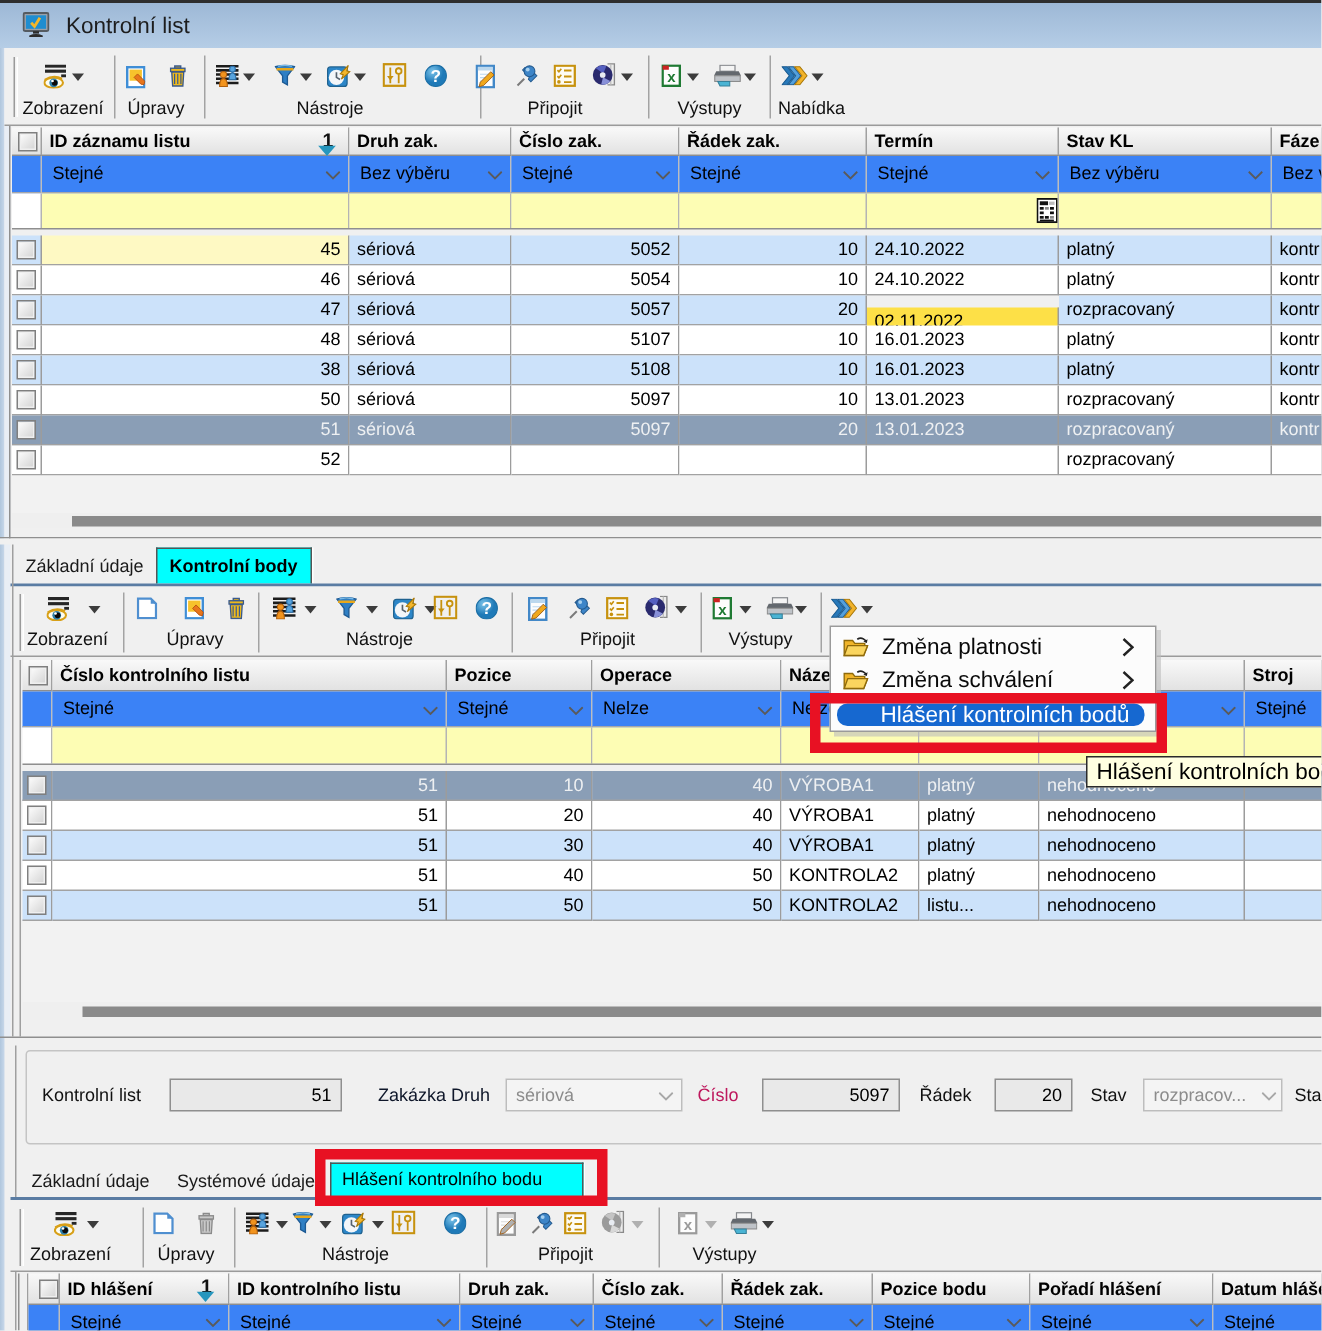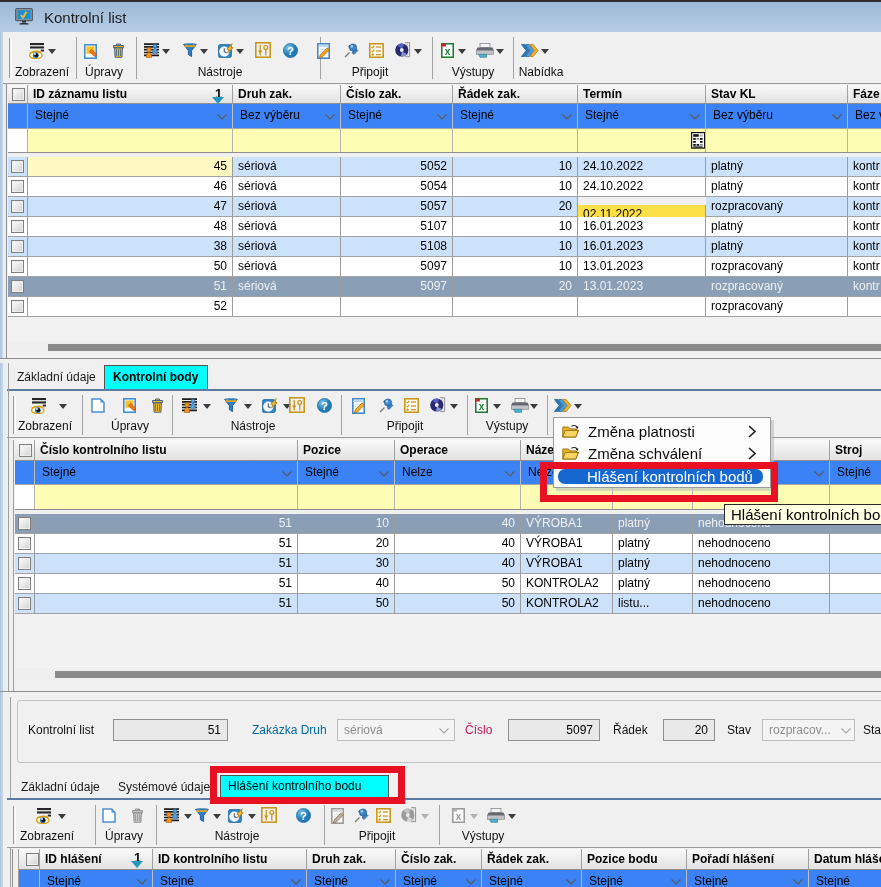--- a/index.html
+++ b/index.html
@@ -513,21 +513,21 @@
 <div class="abs" style="left:15px;top:614px;width:867px;height:54px;background:#f2f2f2"></div>
 <div class="abs" style="left:15px;top:668px;width:867px;height:12px;background:#efefef"></div>
 <div class="abs" style="left:55px;top:671px;width:826px;height:7px;background:#8a8a8a"></div>
 <div class="abs" style="left:0px;top:691px;width:881px;height:1px;background:#8f8f8f"></div>
 <div class="abs" style="left:0px;top:692px;width:881px;height:195px;background:#f0f0f0"></div>
 <div class="abs" style="left:0;top:692px;width:3px;height:195px;background:linear-gradient(90deg,#b0c6dd,#c8d8ea)"></div>
 <div class="abs" style="left:10px;top:697px;width:1px;height:190px;background:#9f9f9f"></div>
 <div class="abs" style="left:17px;top:700px;width:870px;height:63px;border:1px solid #c4c4c4;border-radius:3px"></div>
 <div class="abs" style="left:28px;top:723px;font-size:12px;color:#111">Kontrolní list</div>
 <div class="abs" style="left:113px;top:719px;width:115px;height:22px;background:#e9e9e9;border:1px solid #8f8f8f;font-size:12px;line-height:20px;text-align:right;padding-right:6px">51</div>
-<div class="abs" style="left:252px;top:723px;font-size:12px;color:#0369a1">Zakázka Druh</div>
+<div class="abs" style="left:252px;top:723px;font-size:12px;color:#0f172a">Zakázka Druh</div>
 <div class="abs" style="left:337px;top:719px;width:118px;height:22px;background:#f4f4f4;border:1px solid #bdbdbd;font-size:12px;line-height:20px;color:#8c8c8c;padding-left:6px">sériová</div>
 <svg class="ic" style="left:439px;top:728px;width:10px;height:6px" viewBox="0 0 10 6">
     <path d="M0.5 0.5 L5 5 L9.5 0.5" stroke="#a8a8a8" stroke-width="1.2" fill="none"></path>
   </svg>
 <div class="abs" style="left:465px;top:723px;font-size:12px;color:#be185d">Číslo</div>
 <div class="abs" style="left:508px;top:719px;width:92px;height:22px;background:#e9e9e9;border:1px solid #8f8f8f;font-size:12px;line-height:20px;text-align:right;padding-right:6px">5097</div>
 <div class="abs" style="left:613px;top:723px;font-size:12px;color:#111">Řádek</div>
 <div class="abs" style="left:663px;top:719px;width:52px;height:22px;background:#e9e9e9;border:1px solid #8f8f8f;font-size:12px;line-height:20px;text-align:right;padding-right:6px">20</div>
 <div class="abs" style="left:727px;top:723px;font-size:12px;color:#111">Stav</div>
 <div class="abs" style="left:762px;top:719px;width:93px;height:22px;background:#f4f4f4;border:1px solid #bdbdbd;font-size:12px;line-height:20px;color:#8c8c8c;padding-left:6px">rozpracov...</div>

